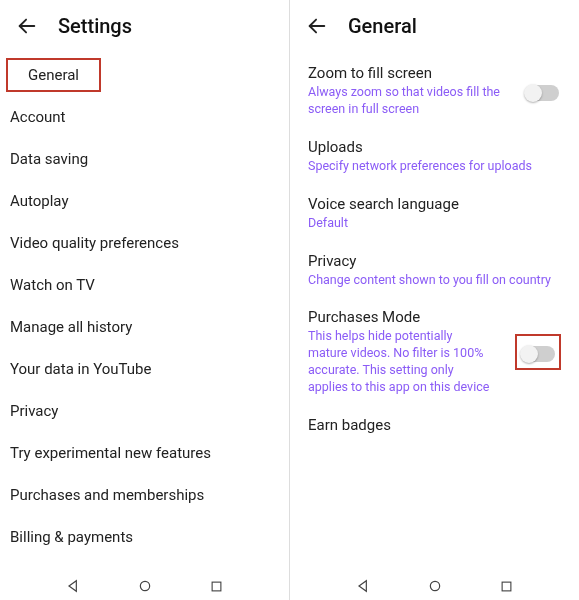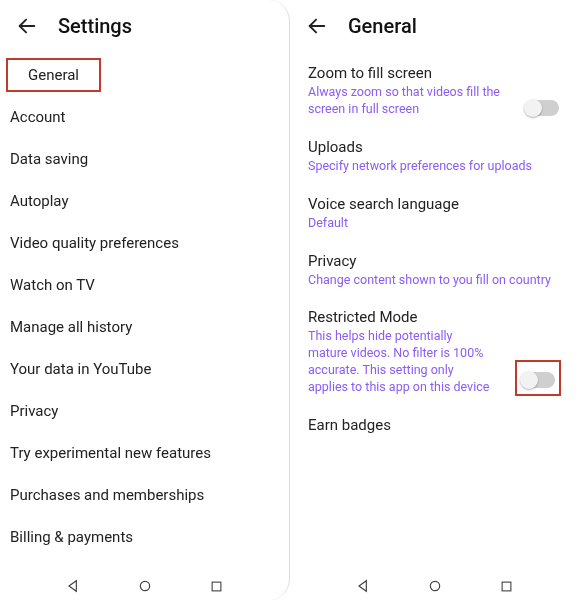--- a/index.html
+++ b/index.html
@@ -10,21 +10,20 @@
     height: 600px;
     display: flex;
     overflow: hidden;
     color: #222;
   }
   .pane {
     flex: 1;
     display: flex;
     flex-direction: column;
     position: relative;
-    border-radius: 21px;
   }
   .pane.left { border-right: 1px solid #ddd; }
   .header {
     display: flex;
     align-items: center;
     padding: 14px 16px 10px;
     gap: 20px;
   }
   .back-arrow svg { display: block; }
   .header-title {
@@ -44,21 +43,21 @@
     cursor: pointer;
   }
   .menu-item.highlighted {
     border: 2px solid #c0392b;
     padding: 6px 20px;
     display: inline-block;
     margin: 4px 6px 4px 6px;
   }
   .setting-row {
     display: flex;
-    align-items: flex-end;
+    align-items: center;
     padding: 10px 18px;
     gap: 20px;
   }
   .setting-text { flex: 1; }
   .setting-title {
     font-size: 15px;
     color: #222;
     margin-bottom: 2px;
   }
   .setting-desc {
@@ -175,21 +174,21 @@
         </div>
       </div>
       <div class="setting-row">
         <div class="setting-text">
           <div class="setting-title">Privacy</div>
           <div class="setting-desc">Change content shown to you fill on country</div>
         </div>
       </div>
       <div class="setting-row">
         <div class="setting-text">
-          <div class="setting-title">Restricted Mode</div>
+          <div class="setting-title">Purchases Mode</div>
           <div class="setting-desc">This helps hide potentially mature videos. No filter is 100% accurate. This setting only applies to this app on this device</div>
         </div>
         <div class="toggle-wrap highlighted">
           <div class="toggle">
             <div class="knob"></div>
           </div>
         </div>
       </div>
       <div class="setting-row">
         <div class="setting-text">

